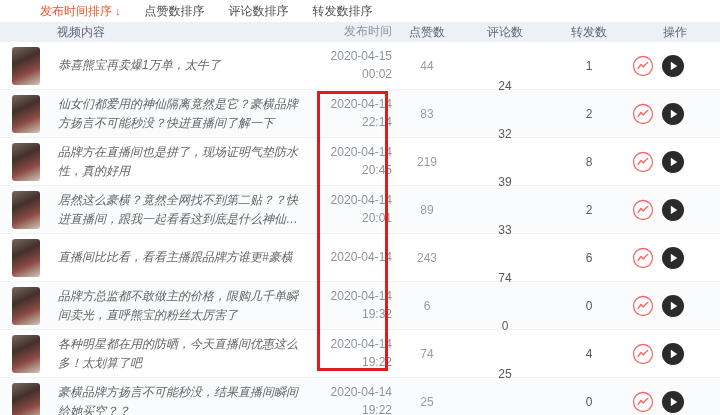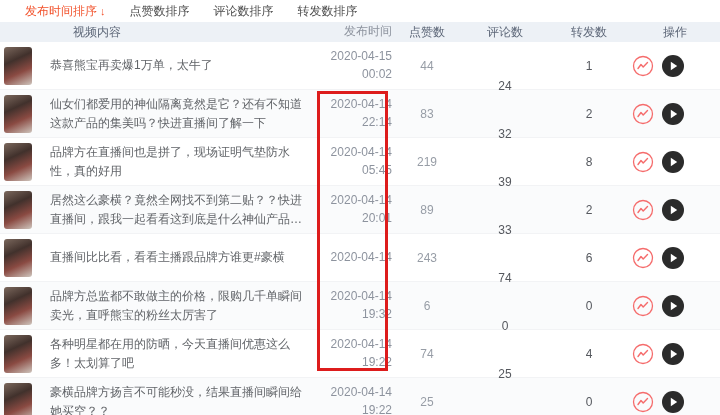--- a/index.html
+++ b/index.html
@@ -16,21 +16,22 @@
     overflow: hidden;
     background: #fff;
   }
 
   
   .tab-bar {
     height: 22px;
     display: flex;
     align-items: center;
     gap: 24px;
-    padding-left: 25px;
+    padding-left: 17px;
+    margin-left: 23px;
   }
   .tab {
     color: #4d4d4d;
     cursor: pointer;
     white-space: nowrap;
     display: flex;
     align-items: center;
     gap: 3px;
   }
   .tab.active { color: #f2532d; }
@@ -43,36 +44,37 @@
     display: flex;
     align-items: center;
     color: #5d6778;
   }
   .col-content { flex: 1 1 auto; min-width: 0; }
   .col-date    { width: 76px;  flex: none; text-align: right; }
   .col-likes   { width: 70px;  flex: none; text-align: center; }
   .col-comments{ width: 86px;  flex: none; text-align: center; }
   .col-shares  { width: 82px;  flex: none; text-align: center; }
   .col-ops     { width: 90px;  flex: none; text-align: center; }
-  .thead .col-content { padding-left: 57px; margin-left: 16px; }
+  .thead .col-content { padding-left: 57px; }
 
   .tbody .row {
     height: 48px;
     display: flex;
     align-items: center;
     border-bottom: 1px solid #f2f3f5;
     background: #fff;
   }
   .tbody .row:nth-child(even) { background: #fafbfc; }
 
   .row .col-content {
     display: flex;
     align-items: center;
-    padding-left: 4px;
+    padding-left: 12px;
     padding-right: 8px;
+    font-style: italic;
   }
   .thumb {
     width: 28px;
     height: 38px;
     flex: none;
     border-radius: 3px;
     background: linear-gradient(155deg, #7b685d 0%, #41312c 35%, #8a4a42 65%, #cfc6be 100%);
   }
   .title {
     margin-left: 18px;
@@ -173,21 +175,21 @@
           <circle cx="11" cy="11" r="11" fill="#2b2b2b"></circle>
           <path d="M8.8 6.8 L15.2 11 L8.8 15.2 Z" fill="#ffffff"></path>
         </svg>
       </span>
     </div>
   </div>
 
   <div class="row">
     <div class="col-content">
       <div class="thumb"></div>
-      <div class="title">仙女们都爱用的神仙隔离竟然是它？还有不知道这款产品的集美吗？快进直播间了解一下</div>
+      <div class="title">仙女们都爱用的神仙隔离竟然是它？豪横品牌方扬言不可能秒没？快进直播间了解一下</div>
     </div>
     <div class="col-date">
       <div>2020-04-14</div>
       <div>22:14</div>
     </div>
     <div class="col-likes num-likes">83</div>
     <div class="col-comments num-comments">32</div>
     <div class="col-shares num-shares">2</div>
     <div class="col-ops">
       <span class="op">
@@ -205,21 +207,21 @@
     </div>
   </div>
 
   <div class="row">
     <div class="col-content">
       <div class="thumb"></div>
       <div class="title">品牌方在直播间也是拼了，现场证明气垫防水性，真的好用</div>
     </div>
     <div class="col-date">
       <div>2020-04-14</div>
-      <div>05:45</div>
+      <div>20:45</div>
     </div>
     <div class="col-likes num-likes">219</div>
     <div class="col-comments num-comments">39</div>
     <div class="col-shares num-shares">8</div>
     <div class="col-ops">
       <span class="op">
         <svg viewBox="0 0 22 22">
           <circle cx="11" cy="11" r="9.5" fill="none" stroke="#f56c6c" stroke-width="1.3"></circle>
           <path d="M6 13.5 L9 9.5 L11.2 12 L15.5 7.5" fill="none" stroke="#f56c6c" stroke-width="1.4" stroke-linecap="round" stroke-linejoin="round"></path>
         </svg>

